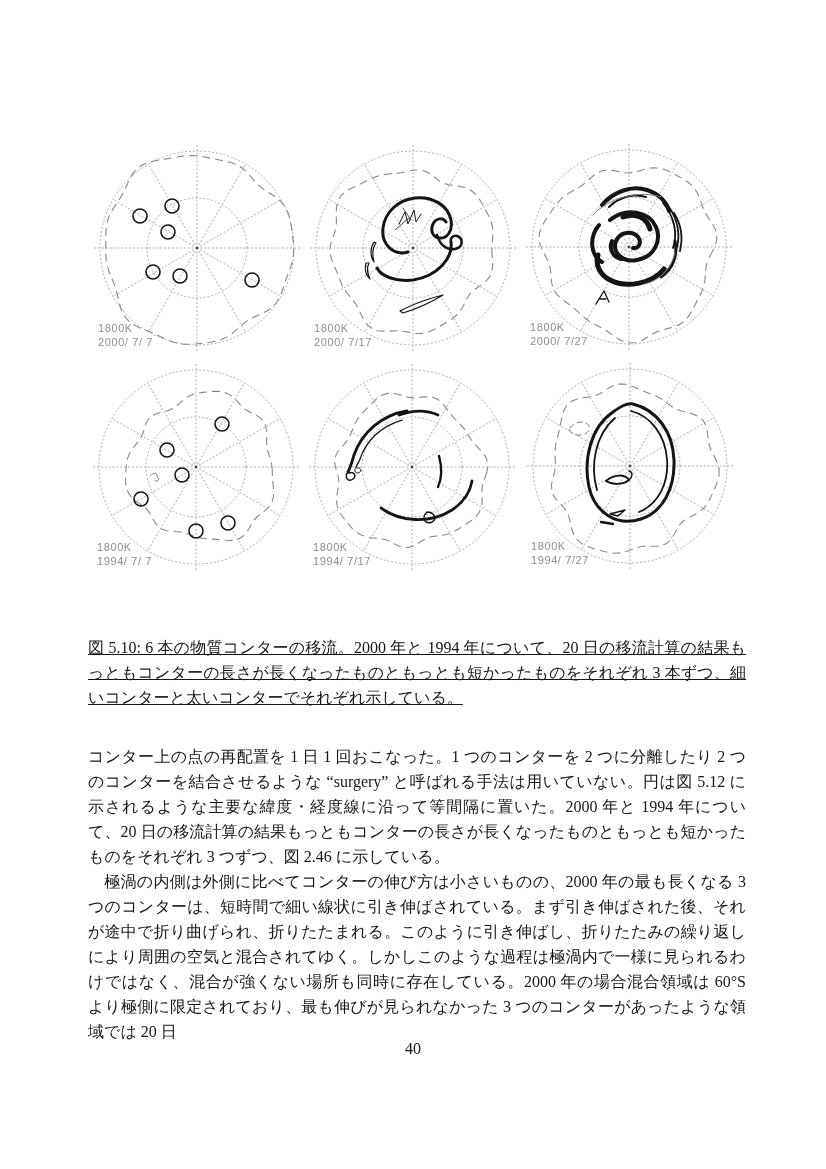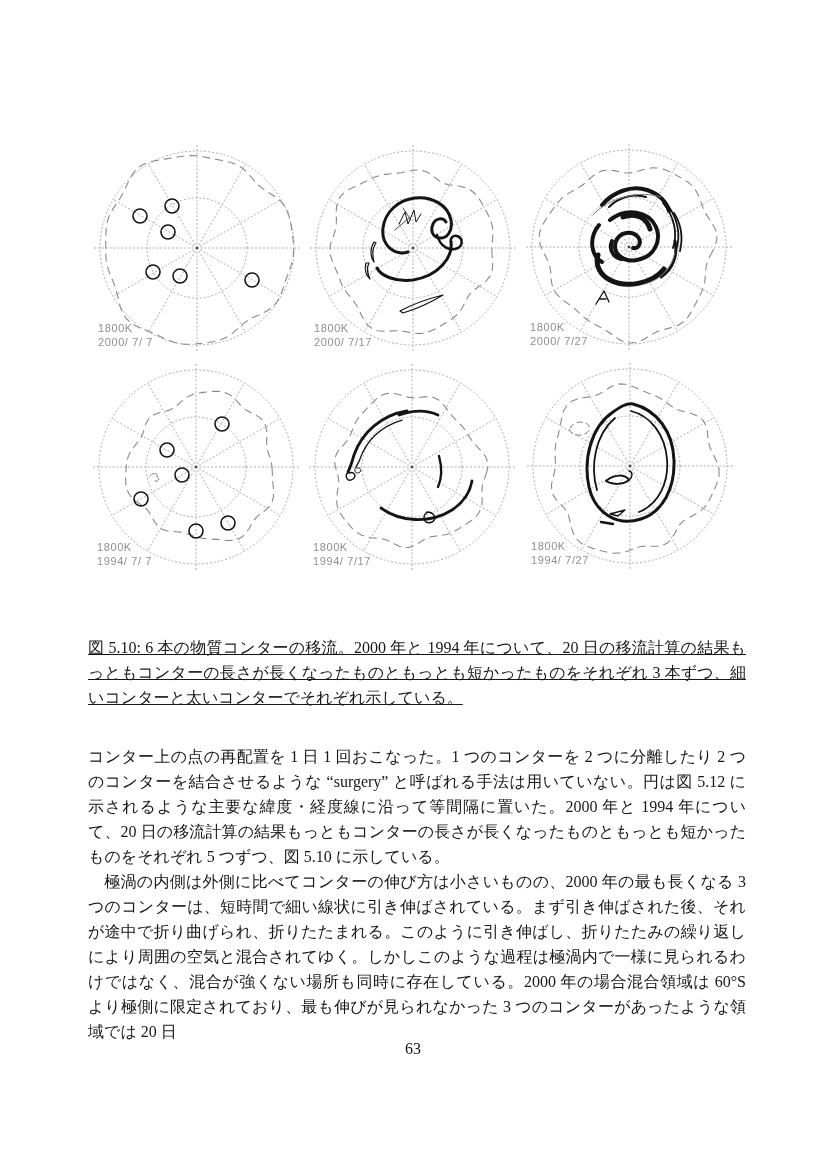--- a/index.html
+++ b/index.html
@@ -225,17 +225,17 @@
           <text x="-99" y="84" class="plabel">1800K</text>
           <text x="-99" y="98" class="plabel">1994/ 7/27</text>
         </g>
       </svg>
     </div>
   </div>
 
 <p class="caption">図 5.10: 6 本の物質コンターの移流。2000 年と 1994 年について、20 日の移流計算の結果もっともコンターの長さが長くなったものともっとも短かったものをそれぞれ 3 本ずつ、細いコンターと太いコンターでそれぞれ示している。</p>
 
 <div class="bodytext">
-  <p>コンター上の点の再配置を 1 日 1 回おこなった。1 つのコンターを 2 つに分離したり 2 つのコンターを結合させるような “surgery” と呼ばれる手法は用いていない。円は図 5.12 に示されるような主要な緯度・経度線に沿って等間隔に置いた。2000 年と 1994 年について、20 日の移流計算の結果もっともコンターの長さが長くなったものともっとも短かったものをそれぞれ 5 つずつ、図 5.10 に示している。</p>
+  <p>コンター上の点の再配置を 1 日 1 回おこなった。1 つのコンターを 2 つに分離したり 2 つのコンターを結合させるような “surgery” と呼ばれる手法は用いていない。円は図 5.12 に示されるような主要な緯度・経度線に沿って等間隔に置いた。2000 年と 1994 年について、20 日の移流計算の結果もっともコンターの長さが長くなったものともっとも短かったものをそれぞれ 3 つずつ、図 2.46 に示している。</p>
   <p>　極渦の内側は外側に比べてコンターの伸び方は小さいものの、2000 年の最も長くなる 3 つのコンターは、短時間で細い線状に引き伸ばされている。まず引き伸ばされた後、それが途中で折り曲げられ、折りたたまれる。このように引き伸ばし、折りたたみの繰り返しにより周囲の空気と混合されてゆく。しかしこのような過程は極渦内で一様に見られるわけではなく、混合が強くない場所も同時に存在している。2000 年の場合混合領域は 60°S より極側に限定されており、最も伸びが見られなかった 3 つのコンターがあったような領域では 20 日</p>
 </div>
 
-<div class="pagenum">63</div>
+<div class="pagenum">40</div>
 
 </body></html>

